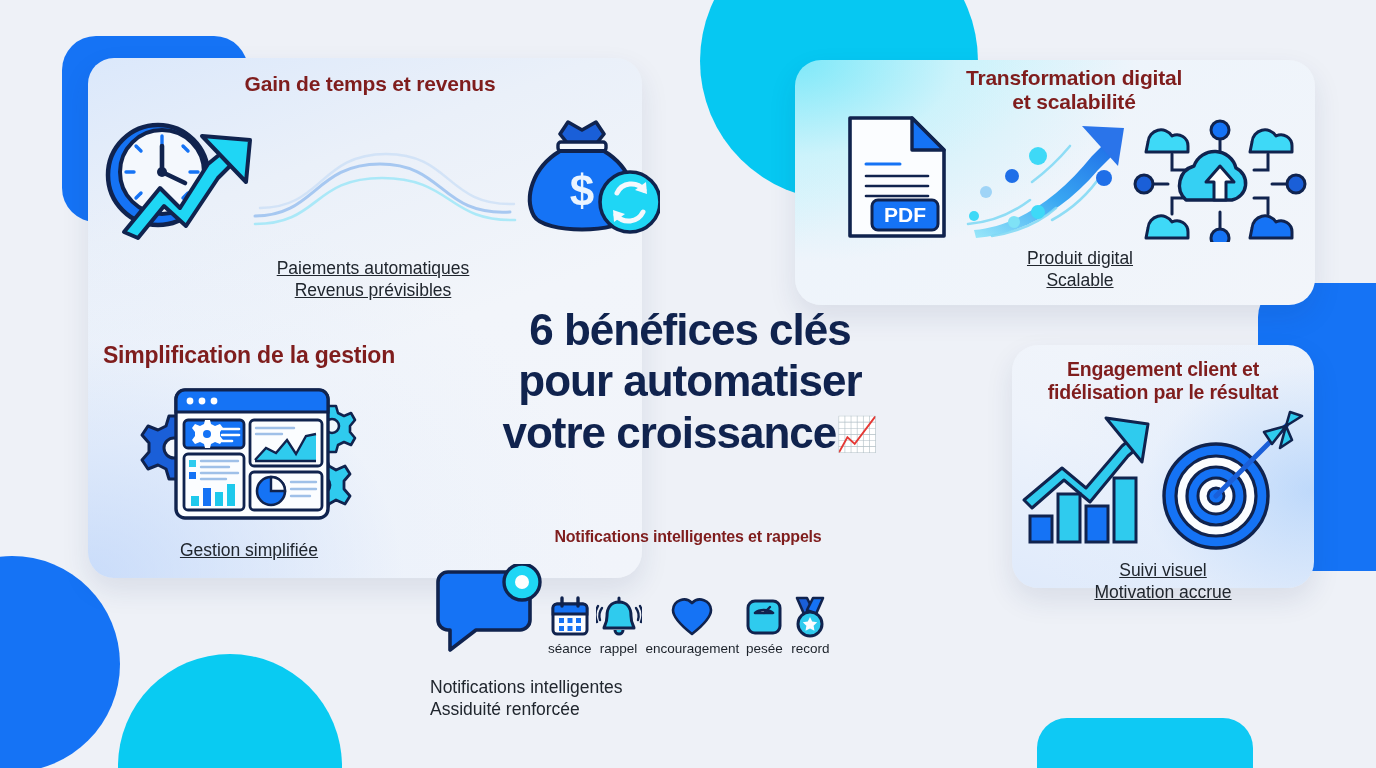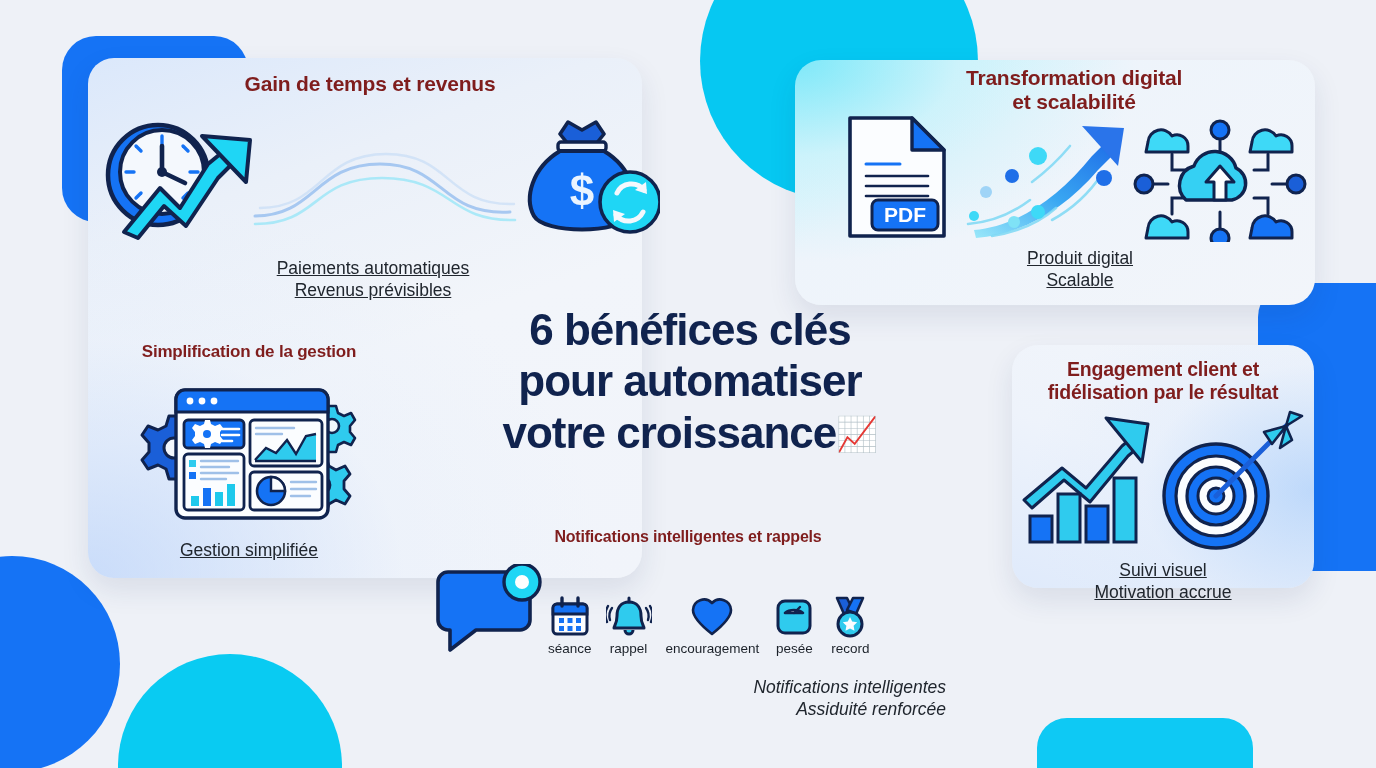--- a/index.html
+++ b/index.html
@@ -90,21 +90,21 @@
   .p1-cap { position: absolute; left: -80px; top: 186px; width: 490px; font-size: 17.5px; }
 
   
   .p2 { left: 900px; top: 66px; width: 348px; }
   .p2 .panel-title { font-size: 21px; }
   .p2-art { position: absolute; left: -58px; top: 46px; width: 470px; height: 130px; }
   .p2-cap { position: absolute; left: -40px; top: 182px; width: 440px; font-size: 17.5px; }
 
   
   .p3 { left: 86px; top: 342px; width: 326px; }
-  .p3 .panel-title { font-size: 17px; }
+  .p3 .panel-title { font-size: 23px; }
   .p3-art { position: absolute; left: 38px; top: 32px; width: 250px; height: 160px; }
   .p3-cap { position: absolute; left: 0px; top: 198px; width: 326px; font-size: 17.5px; }
 
   
   .p4 { left: 1010px; top: 358px; width: 306px; }
   .p4 .panel-title { font-size: 19.5px; }
   .p4-art { position: absolute; left: 8px; top: 52px; width: 290px; height: 140px; }
   .p4-cap { position: absolute; left: 0px; top: 202px; width: 306px; font-size: 17.5px; }
 
   
@@ -123,28 +123,28 @@
   }
   .hero-emoji { font-size: 34px; vertical-align: 2px; }
 
   
   .notif-row {
     position: absolute; left: 432px; top: 566px;
     width: 512px; height: 90px;
     display: flex; align-items: flex-end; justify-content: flex-start;
   }
   .notif-bubble { width: 112px; flex: 0 0 112px; }
-  .notif-items { display: flex; gap: 14px; align-items: flex-end; margin-left: 4px; }
+  .notif-items { display: flex; gap: 4px; align-items: flex-end; margin-left: 4px; }
   .notif-item { text-align: center; width: auto; }
   .notif-item svg { display: block; margin: 0 auto 3px; }
   .notif-label { font-size: 13.5px; color: #1b2129; white-space: nowrap; }
 
   .p5-cap {
     position: absolute; left: 430px; top: 676px; width: 516px;
-    text-align: right; font-size: 17.5px; color: #20262e; line-height: 1.28; font-style: italic;
+    text-align: left; font-size: 17.5px; color: #20262e; line-height: 1.28;
   }
 </style>
 </head>
 <body>
 
 <div class="bg-layer">
   <div class="deco deco-rect-tl"></div>
   <div class="deco deco-circle-top"></div>
   <div class="deco deco-rect-right"></div>
   <div class="deco deco-circle-left"></div>

